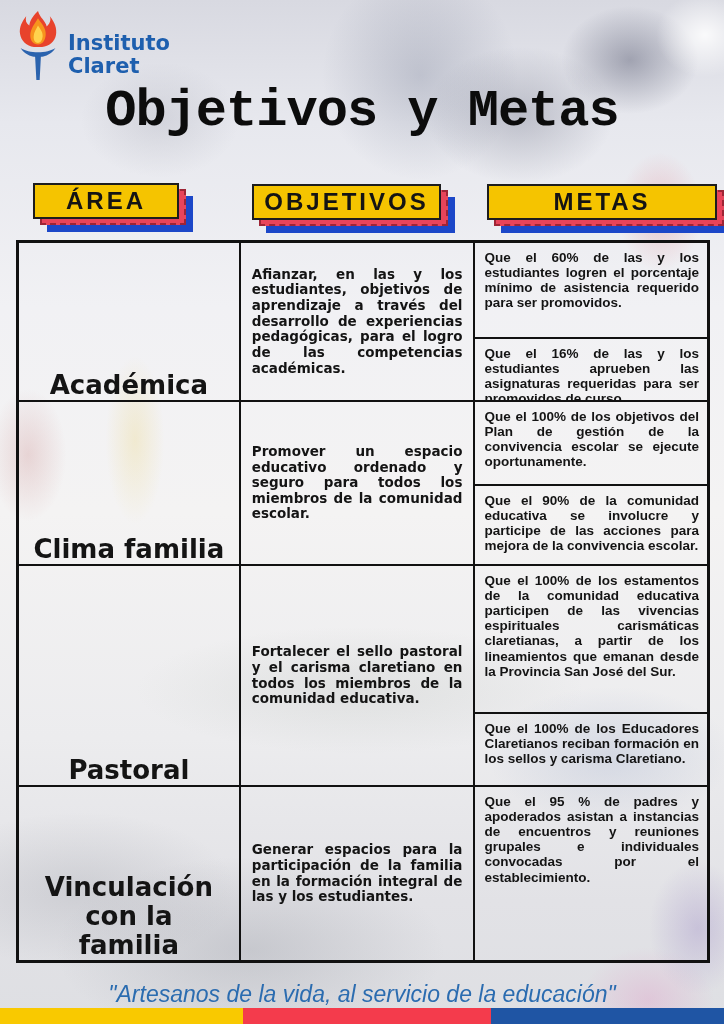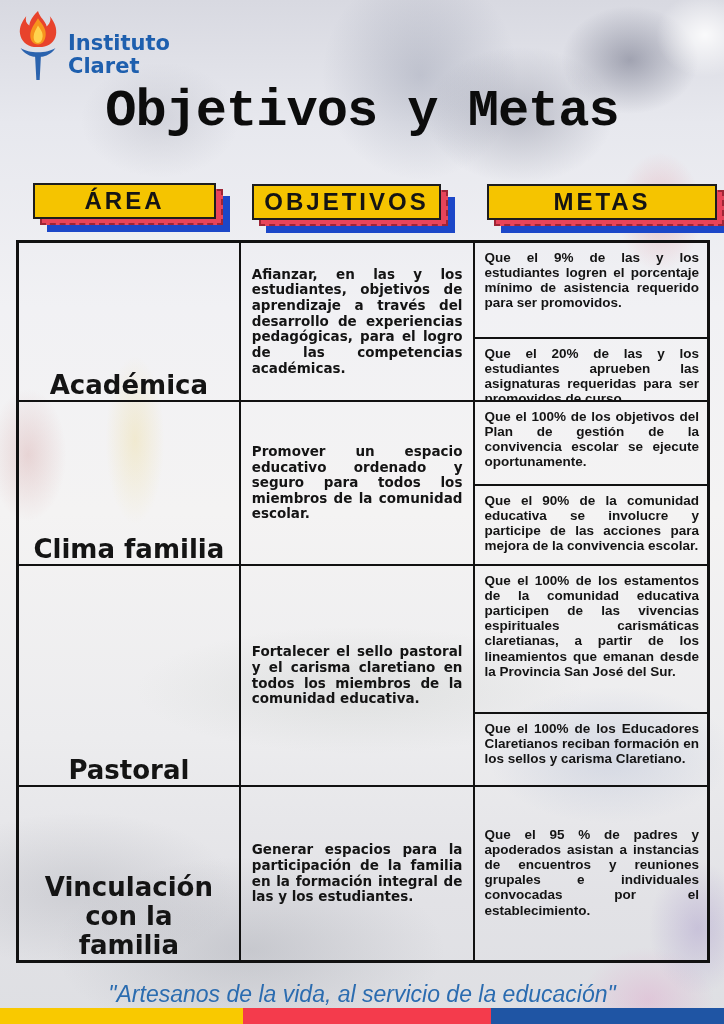--- a/index.html
+++ b/index.html
@@ -32,21 +32,21 @@
     letter-spacing:-1px;color:#0c0c0c;}
   
   .badge{position:absolute;height:36px;}
   .badge .layer-blue{position:absolute;left:14px;top:13px;width:100%;height:100%;background:#1C47C8;}
   .badge .layer-red{position:absolute;left:7px;top:6px;width:100%;height:100%;
     background:#E8445A;border:2px dashed rgba(110,18,30,.6);box-sizing:border-box;}
   .badge .face{position:absolute;left:0;top:0;width:100%;height:100%;
     background:#F5C400;border:2px solid #1d1d1d;box-sizing:border-box;
     display:flex;align-items:center;justify-content:center;
     font-weight:bold;font-size:24px;letter-spacing:3px;color:#141414;}
-  #badge-area{left:33px;top:183px;width:183px;}
+  #badge-area{left:33px;top:183px;width:146px;}
   #badge-objetivos{left:252px;top:184px;width:189px;border-radius:12px;}
   #badge-metas{left:487px;top:184px;width:194px;padding-left:36px;}
   
   .table{position:absolute;left:16px;top:240px;width:694px;height:723px;
     border:3px solid #111;box-sizing:border-box;display:flex;flex-direction:column;
     color:#141414;}
   .row{display:flex;box-sizing:border-box;}
   .row + .row{border-top:2px solid #111;}
   .r1{height:157px;} .r2{height:164px;} .r3{height:221px;} .r4{flex:1;}
   .cell{box-sizing:border-box;overflow:hidden;}
@@ -55,21 +55,21 @@
     line-height:1.12;padding:0 8px;}
   .cell-area span{white-space:nowrap;}
   .r4 .cell-area span{white-space:normal;display:inline-block;max-width:172px;}
   .cell-obj{width:236px;border-left:2px solid #111;display:flex;align-items:center;padding:8px 11px;}
   .cell-obj p{margin:0;font-family:"DejaVu Sans",sans-serif;font-weight:bold;font-size:13.5px;
     line-height:1.16;text-align:justify;}
   .cell-metas{width:235px;border-left:2px solid #111;display:flex;flex-direction:column;padding:0;}
   .meta{box-sizing:border-box;overflow:hidden;padding:7px 8px 2px 9px;}
   .meta-2{flex:1;border-top:2px solid #111;}
   .r1 .meta-1{height:94px;} .r2 .meta-1{height:82px;}
-  .r3 .meta-1{height:146px;} .r4 .meta-1{height:97px;margin-top:33px;}
+  .r3 .meta-1{height:146px;} .r4 .meta-1{height:97px;}
   .meta p{margin:0;font-weight:bold;font-size:13.5px;line-height:1.12;text-align:justify;}
   
   .quote{position:absolute;left:0;top:981px;width:724px;text-align:center;
     font-style:italic;font-weight:normal;font-size:23px;color:#2B6CB0;}
   .footer-bar{position:absolute;left:0;bottom:0;width:724px;height:16px;display:flex;}
   .bar-yellow{width:33.6%;background:#F9C900;}
   .bar-red{width:34.2%;background:#F43B4C;}
   .bar-blue{flex:1;background:#1F55A4;}
 </style>
 </head>
@@ -114,24 +114,24 @@
 
     <div class="row r1">
       <div class="cell cell-area">
         <span>Académica</span>
       </div>
       <div class="cell cell-obj">
         <p>Afianzar, en las y los estudiantes, objetivos de aprendizaje a través del desarrollo de experiencias pedagógicas, para el logro de las competencias académicas.</p>
       </div>
       <div class="cell cell-metas">
         <div class="meta meta-1">
-          <p>Que el 9% de las y los estudiantes logren el porcentaje mínimo de asistencia requerido para ser promovidos.</p>
+          <p>Que el 60% de las y los estudiantes logren el porcentaje mínimo de asistencia requerido para ser promovidos.</p>
         </div>
         <div class="meta meta-2">
-          <p>Que el 20% de las y los estudiantes aprueben las asignaturas requeridas para ser promovidos de curso.</p>
+          <p>Que el 16% de las y los estudiantes aprueben las asignaturas requeridas para ser promovidos de curso.</p>
         </div>
       </div>
     </div>
 
     <div class="row r2">
       <div class="cell cell-area">
         <span>Clima familia</span>
       </div>
       <div class="cell cell-obj">
         <p>Promover un espacio educativo ordenado y seguro para todos los miembros de la comunidad escolar.</p>

